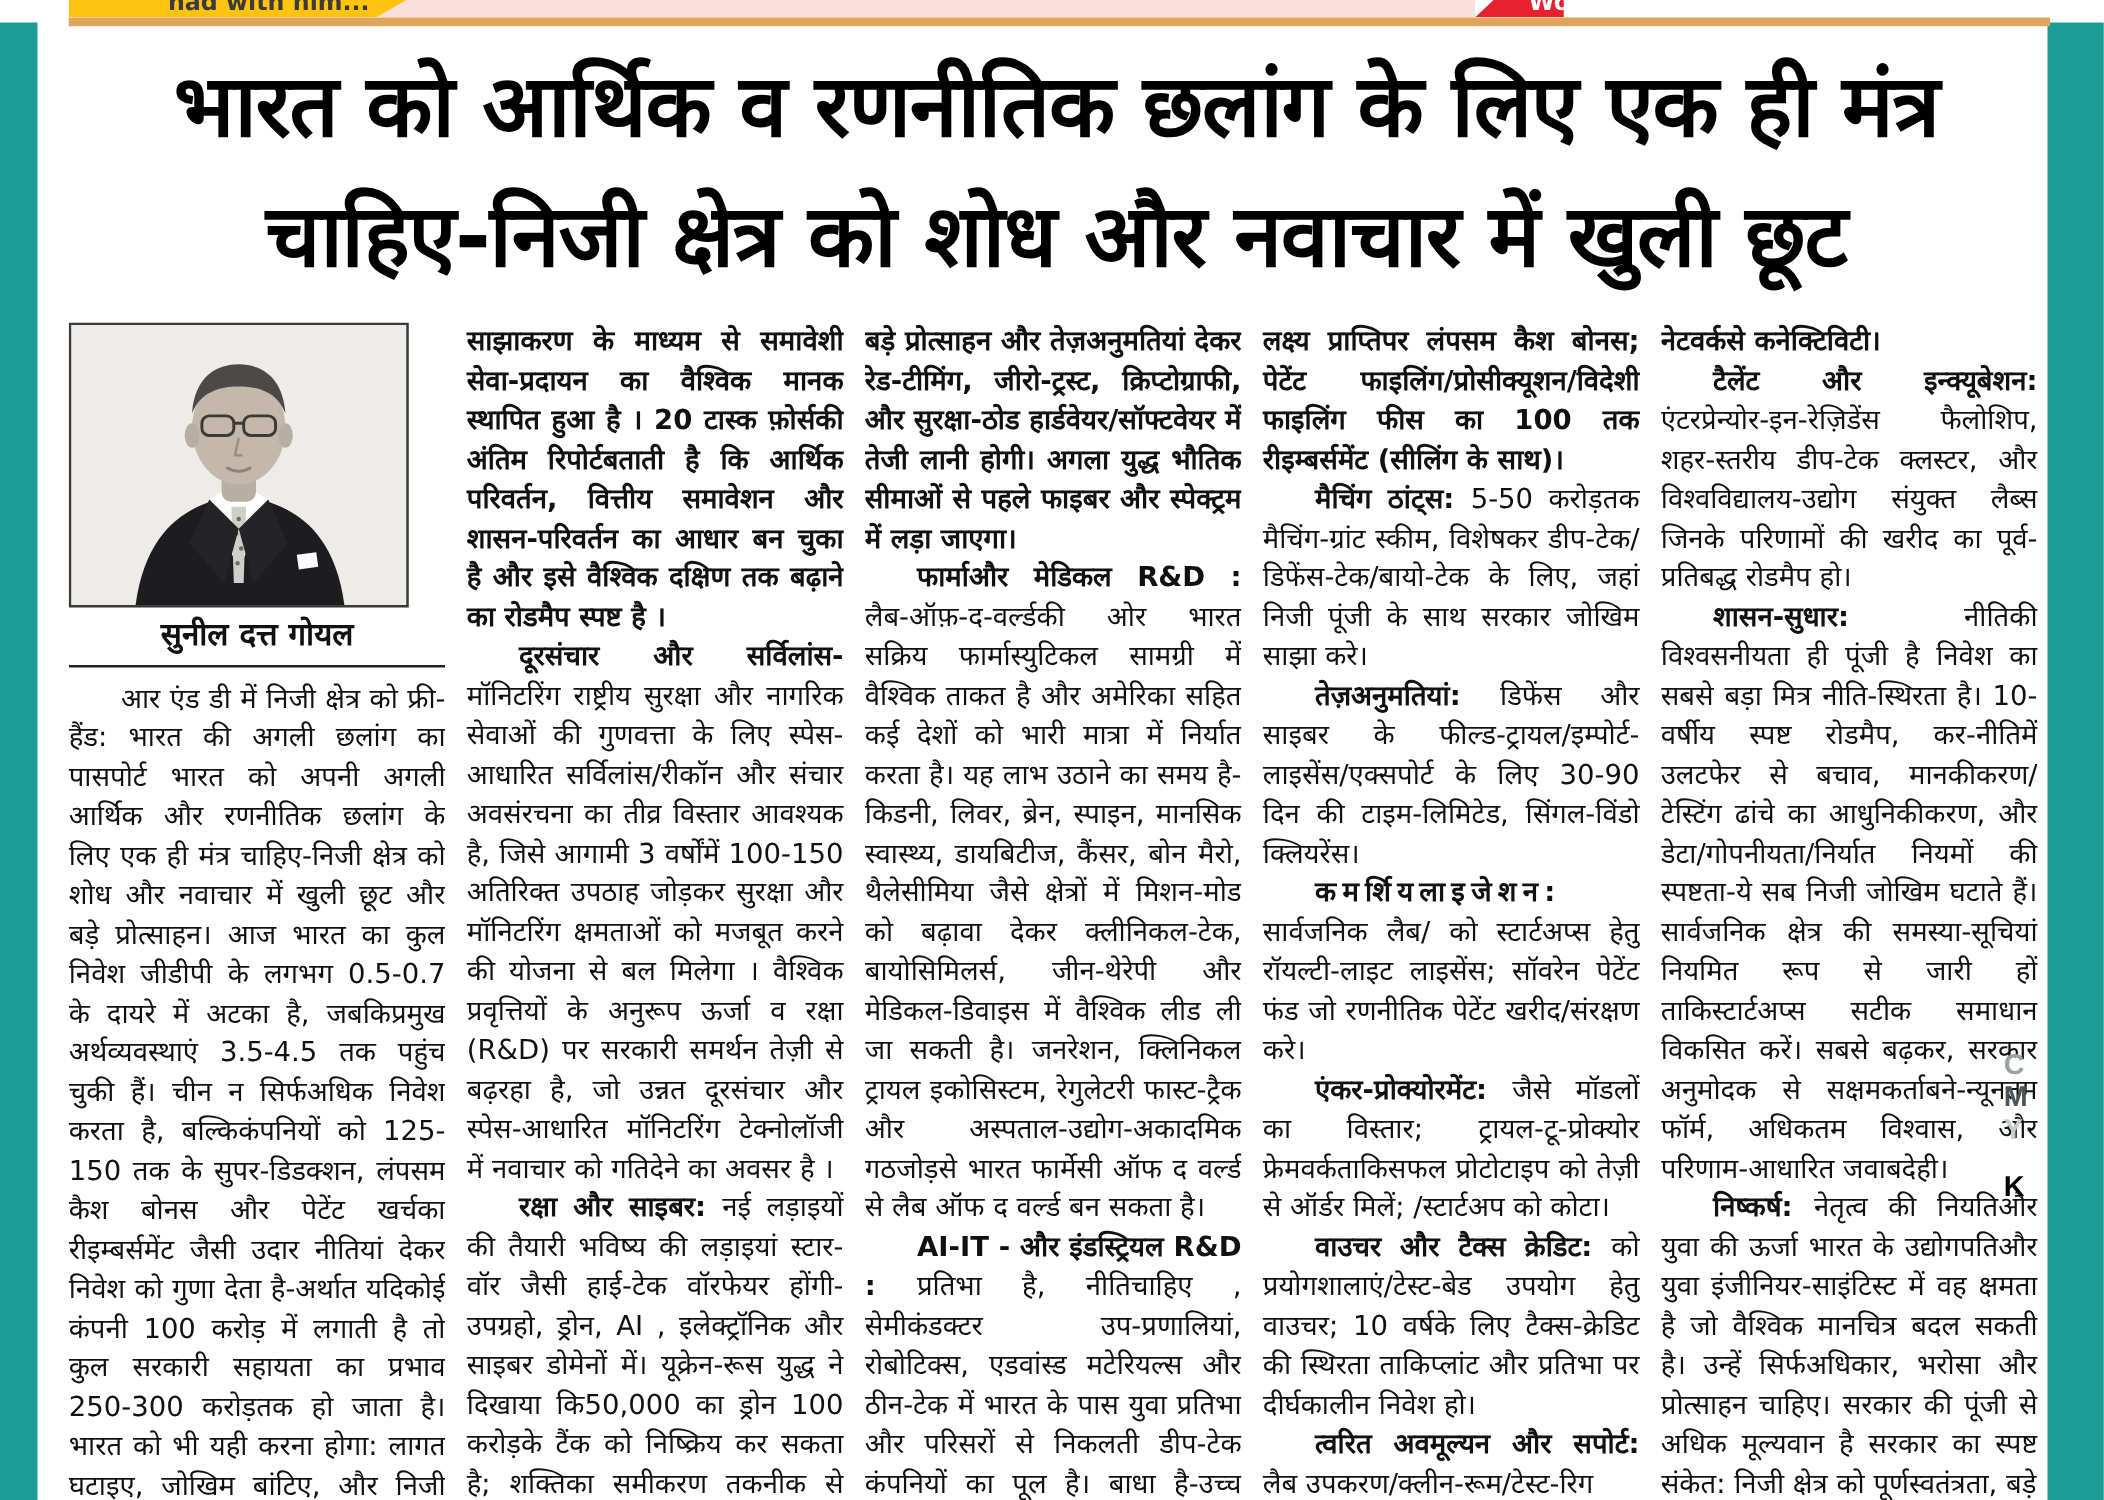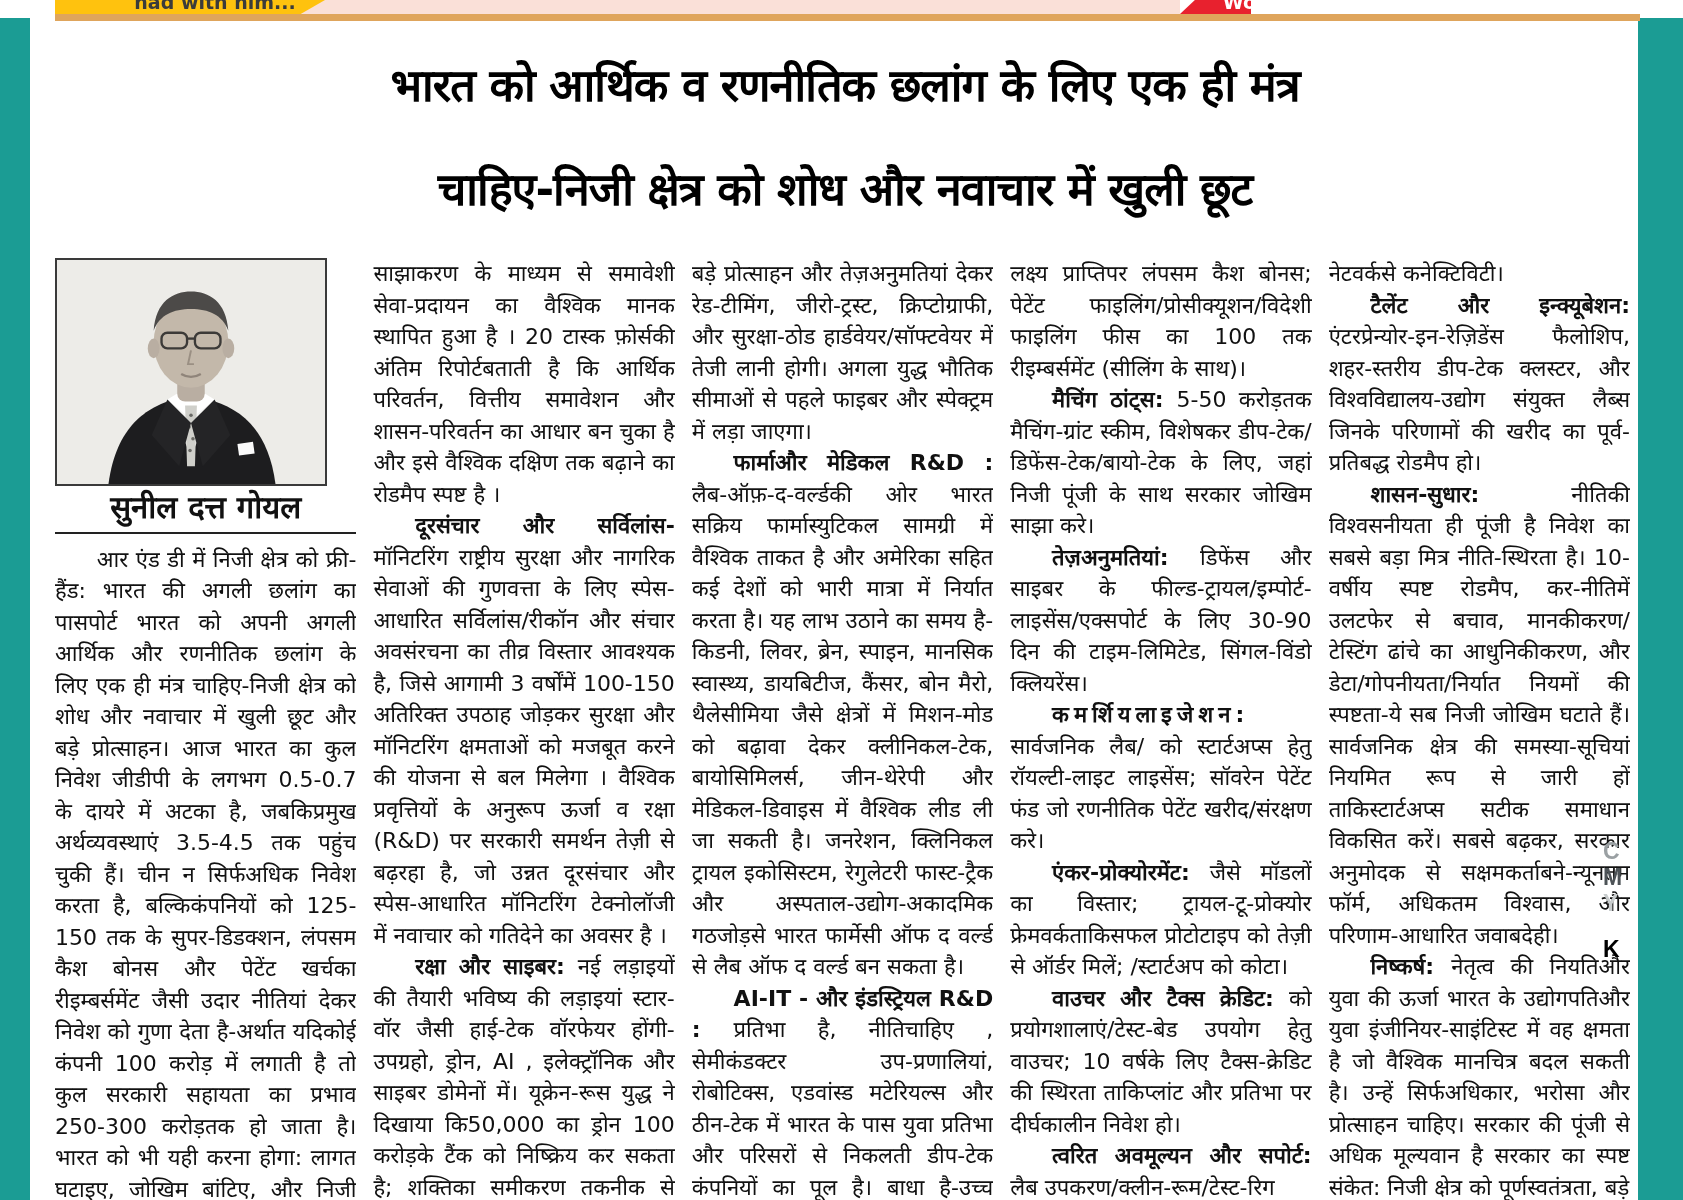--- a/index.html
+++ b/index.html
@@ -31,37 +31,37 @@
   .seg-red{left:1125px;width:165px;background:var(--mast-red);
     clip-path:polygon(9% 0,100% 0,100% 100%,0 100%);}
   .seg-red .seg-label{color:#fff;}
   .seg-teal{left:1290px;width:155px;background:var(--mast-teal);}
   .seg-teal .seg-label{color:#fff;font-size:16px;}
   .orange-rule{position:absolute;left:55px;top:14px;width:1585px;height:7px;
     background:var(--rule-orange);}
 
   
   .headline{position:absolute;left:70px;top:34px;width:1550px;height:218px;
-    text-align:center;font-weight:bold;font-size:45px;line-height:104px;
+    text-align:center;font-weight:bold;font-size:69px;line-height:104px;
     letter-spacing:-1px;color:#000;}
 
   
   .content{position:absolute;left:55px;top:258px;width:1575px;height:942px;
     display:flex;gap:17px;overflow:hidden;}
   .col{flex:1 1 0;overflow:hidden;font-size:22px;line-height:31.5px;
     text-align:justify;}
   .col p{text-indent:1.9em;}
-  .col p.noindent{text-indent:0;}
+  .col p.noindent{text-indent:0;font-weight:bold;}
   .col b.lead{font-weight:bold;}
   .col b.lead.spaced{letter-spacing:5px;}
 
   
   .figure{width:100%;margin-bottom:4px;}
   .photo{width:272px;height:228px;border:2px solid #3a3a3a;display:block;background:#efefec;}
-  .caption{display:block;text-align:center;font-weight:bold;font-size:31px;
+  .caption{display:block;text-align:center;font-weight:bold;font-size:25px;
     padding:6px 0 8px 0;border-bottom:2px solid #222;margin-bottom:10px;}
 
   
   .cmyk{position:absolute;left:1603px;top:838px;width:30px;text-align:left;
     font-weight:bold;font-size:23px;line-height:26px;font-family:"Liberation Sans",sans-serif;}
   .cmyk span{display:block;}
   .cmyk .c{color:#9aa0a3;}
   .cmyk .m{color:#4d5357;}
   .cmyk .y{color:#c8cccd;}
   .cmyk .k{color:#000;margin-top:20px;}

